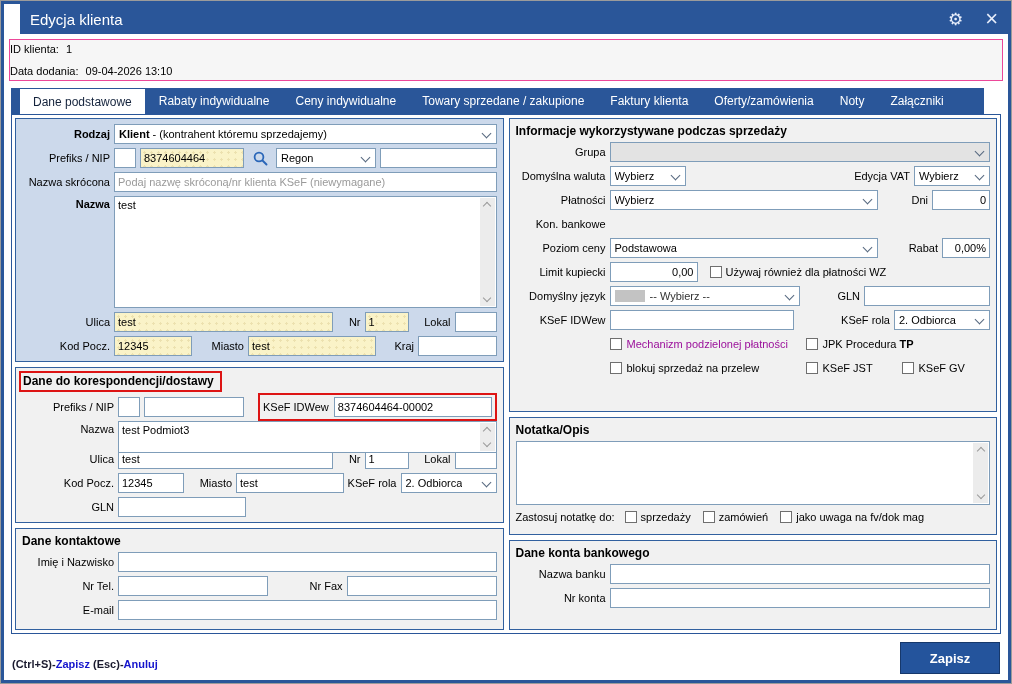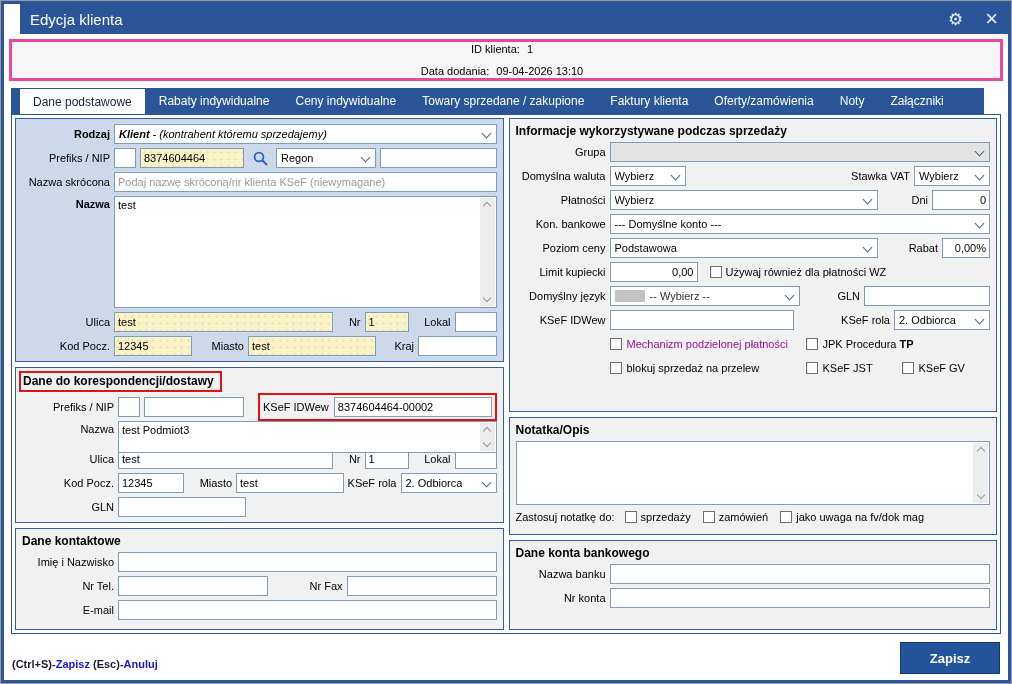--- a/index.html
+++ b/index.html
@@ -5,21 +5,21 @@
   html,body{margin:0;padding:0;background:#d7d7d7;font-family:"Liberation Sans",sans-serif;}
   .win{width:1012px;height:684px;box-sizing:border-box;border:1px solid #9b9b9b;background:#fff;}
   .frame{position:relative;width:100%;height:100%;box-sizing:border-box;border:3px solid #2a5699;background:#ffffff;}
   
   .titlebar{position:absolute;top:0;left:16px;right:0;height:30px;background:#2a5699;display:flex;align-items:center;padding:0 10px;box-sizing:border-box;color:#fff;}
   .title{font-size:15px;}
   .tb-icons{margin-left:auto;display:flex;align-items:center;gap:22px;}
   .gear{font-size:17px;line-height:1;color:#e8eefb;cursor:default;}
   .closex{font-size:22px;line-height:1;color:#e8eefb;font-weight:400;}
   
-  .infostrip{position:absolute;top:35px;left:5px;right:5px;height:42px;border:3px solid #ec4899;background:#f6f6f6;box-sizing:border-box;display:flex;flex-direction:column;justify-content:center;align-items:center;padding-right:8px;font-size:11px;color:#000;gap:10px;}
+  .infostrip{position:absolute;top:35px;left:5px;right:5px;height:42px;border:1px solid #ec4899;background:#f6f6f6;box-sizing:border-box;display:flex;flex-direction:column;justify-content:center;align-items:flex-start;padding-right:8px;font-size:11px;color:#000;gap:10px;}
   .infoline span.v{margin-left:4px;}
   
   .tabstrip{position:absolute;top:84px;left:7px;right:24px;height:26px;background:#2a5699;display:flex;align-items:stretch;box-sizing:border-box;}
   .tab{display:flex;align-items:center;padding:0 13px;font-size:12px;color:#fff;white-space:nowrap;}
   .tab.active{background:#ffffff;color:#14233c;border:1px solid #2a5699;border-bottom:none;margin-left:8px;}
   
   .content{position:absolute;top:110px;left:7px;right:7px;bottom:46px;border:1px solid #2a5699;background:#fff;box-sizing:border-box;padding:3px;display:flex;gap:5px;}
   .col{flex:1;display:flex;flex-direction:column;gap:5px;min-width:0;}
   .section{border:1px solid #31609f;box-sizing:border-box;padding:5px 6px;display:flex;flex-direction:column;gap:4px;}
   .sec-blue{background:#ccd9eb;}
@@ -97,21 +97,21 @@
     <div class="tab">Załączniki</div>
   </div>
 
   <div class="content">
 
    <div class="col">
 
     <div class="section sec-blue" style="height:244px;flex:none;">
       <div class="row">
         <span class="lb b lw88">Rodzaj</span>
-        <span class="combo" style="flex:1;font-style:italic;">
+        <span class="combo" style="flex:1;">
           <span class="ctext"><b>Klient</b><span> - (kontrahent któremu sprzedajemy)</span></span>
           <span class="chev"></span>
         </span>
       </div>
       <div class="row">
         <span class="lb lw88">Prefiks / NIP</span>
         <input class="inp" style="width: 22px;" value="">
         <input class="inp yellow" style="width: 104px;" value="8374604464">
         <span class="searchbtn">
           <svg width="15" height="15" viewBox="0 0 15 15">
@@ -232,41 +232,37 @@
           <span class="ctext"></span>
           <span class="chev"></span>
         </span>
       </div>
       <div class="row">
         <span class="lb lw90">Domyślna waluta</span>
         <span class="combo" style="width:76px;flex:none;">
           <span class="ctext">Wybierz</span>
           <span class="chev"></span>
         </span>
-        <span class="lb spacer">Stawka VAT</span>
+        <span class="lb spacer">Edycja VAT</span>
         <span class="combo" style="width:76px;flex:none;">
           <span class="ctext">Wybierz</span>
           <span class="chev"></span>
         </span>
       </div>
       <div class="row">
         <span class="lb lw90">Płatności</span>
         <span class="combo" style="width:268px;flex:none;">
           <span class="ctext">Wybierz</span>
           <span class="chev"></span>
         </span>
         <span class="lb spacer">Dni</span>
         <input class="inp num" style="width: 58px;" value="0">
       </div>
       <div class="row">
         <span class="lb lw90">Kon. bankowe</span>
-        <span class="combo" style="flex:1;">
-          <span class="ctext">--- Domyślne konto ---</span>
-          <span class="chev"></span>
-        </span>
       </div>
       <div class="row">
         <span class="lb lw90">Poziom ceny</span>
         <span class="combo" style="width:268px;flex:none;">
           <span class="ctext">Podstawowa</span>
           <span class="chev"></span>
         </span>
         <span class="lb spacer">Rabat</span>
         <input class="inp num" style="width: 48px;" value="0,00%">
       </div>

